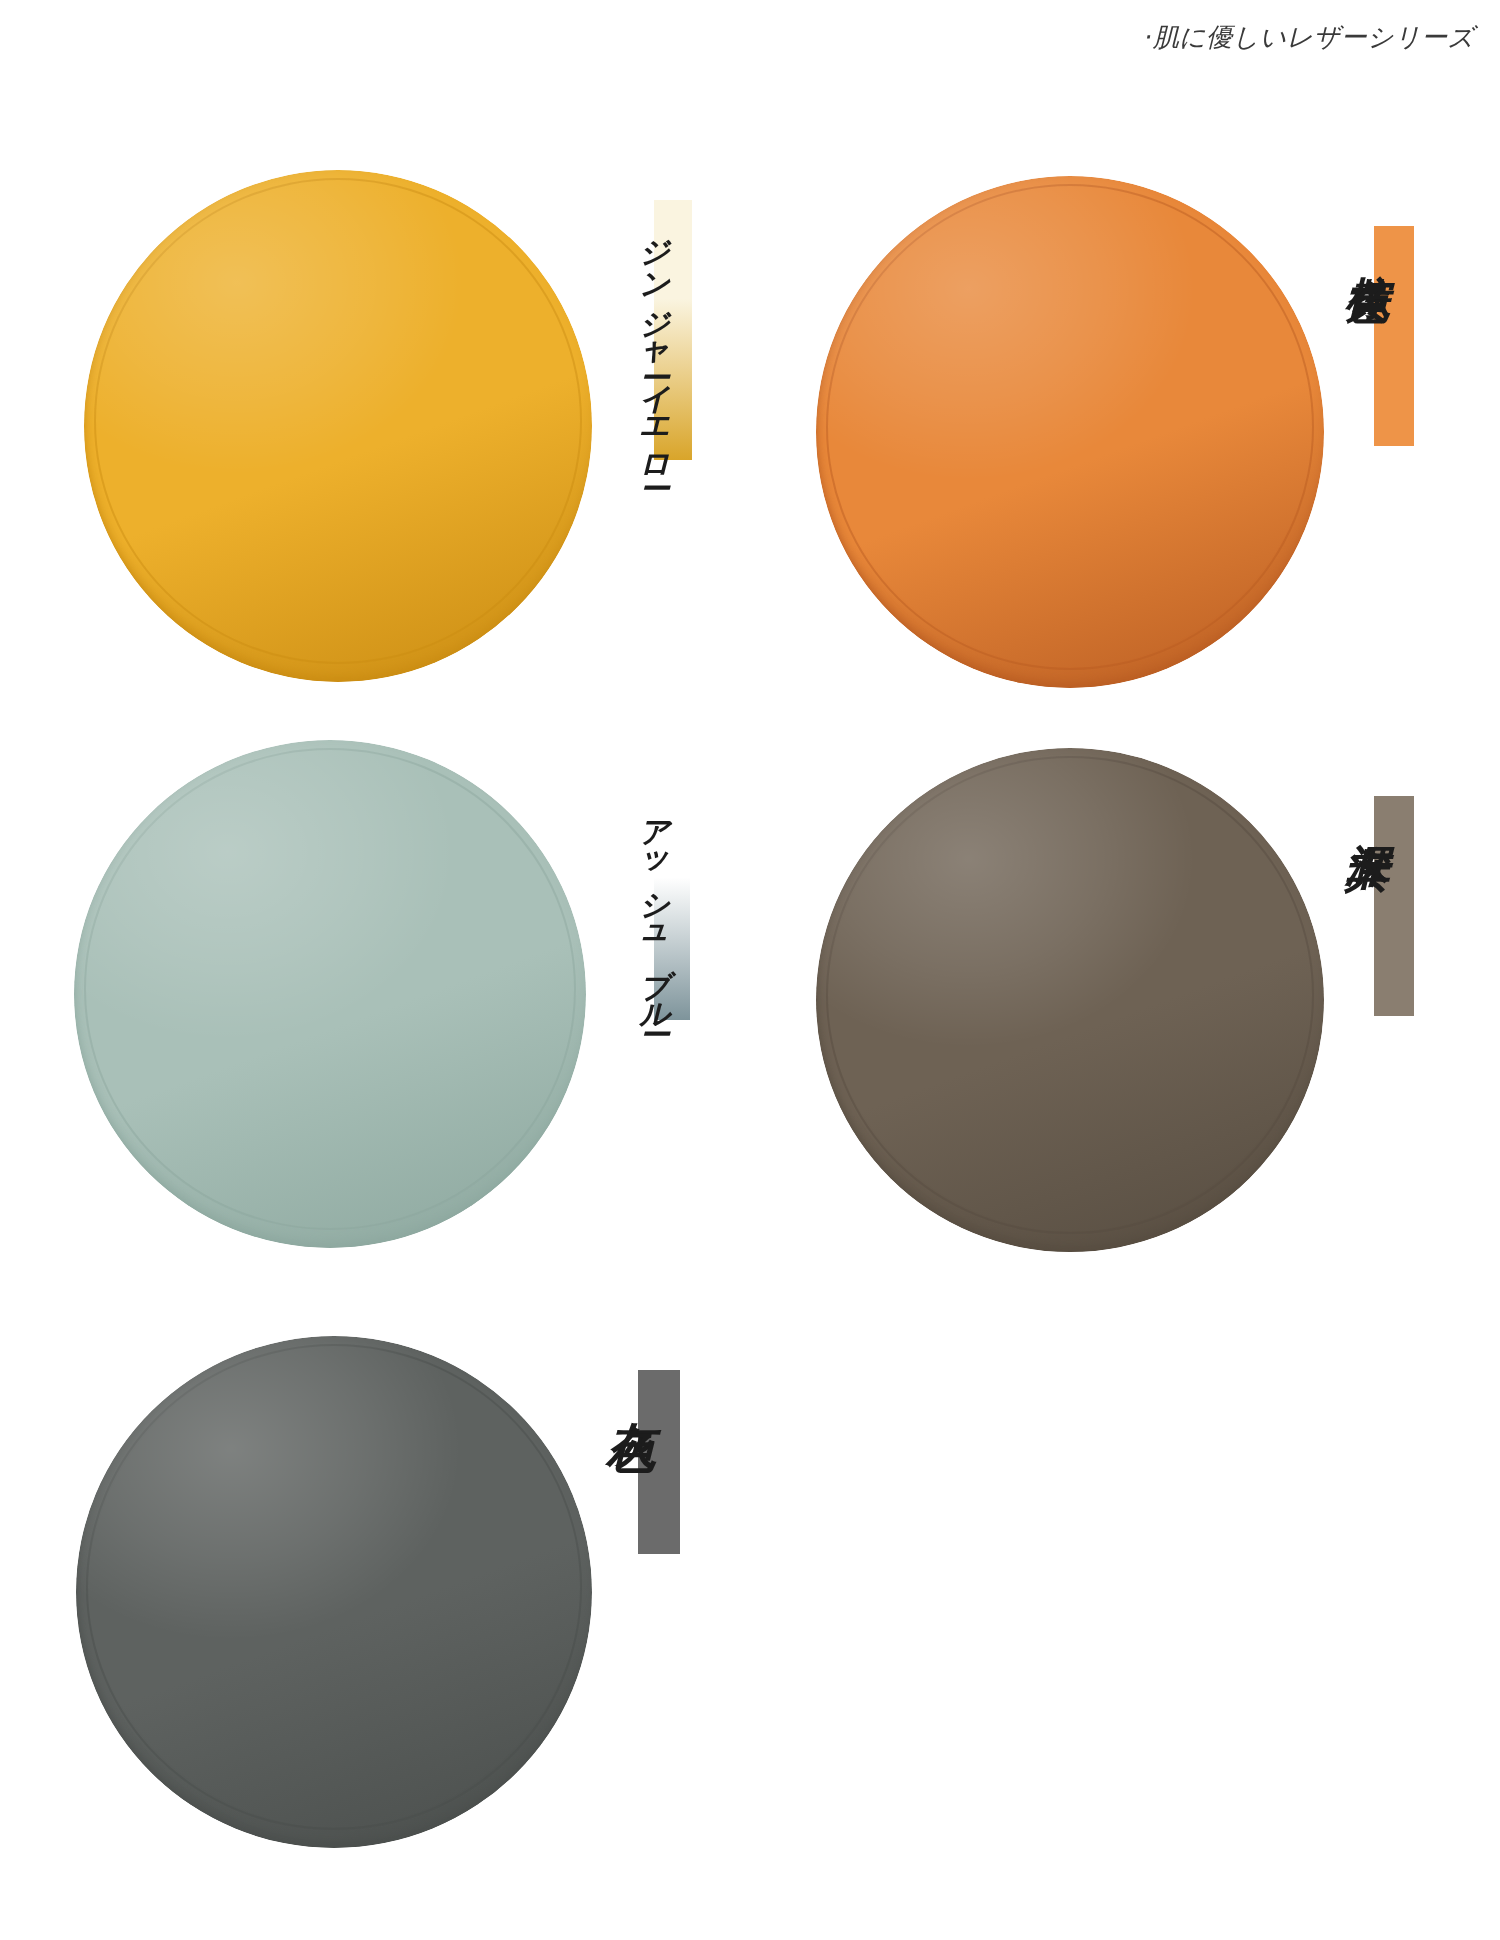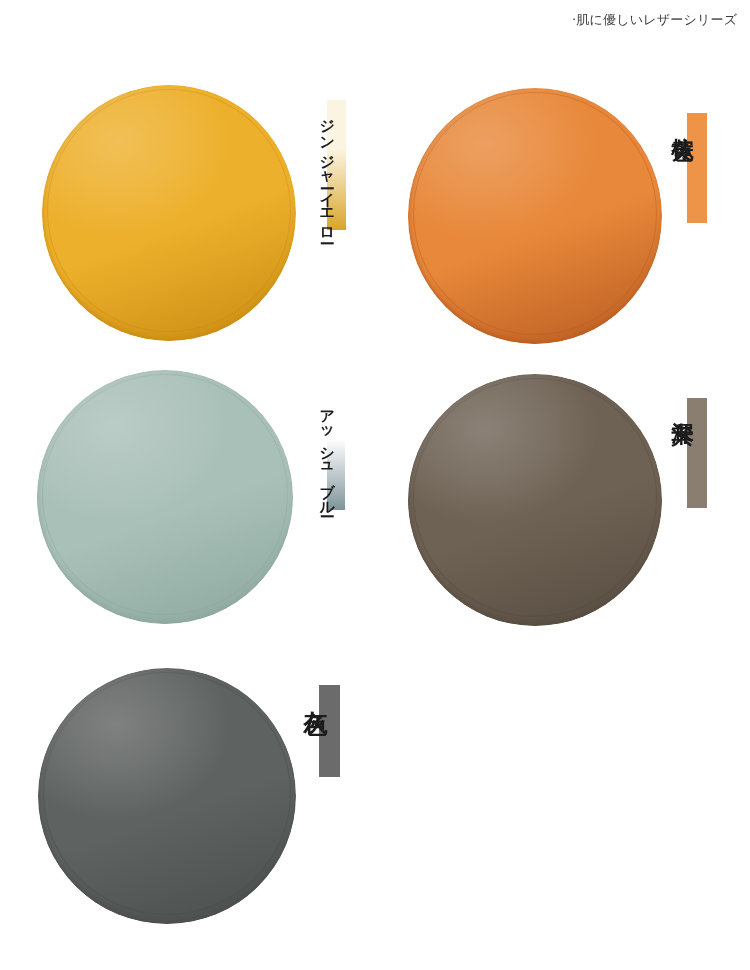--- a/index.html
+++ b/index.html
@@ -1,15 +1,15 @@
 <!DOCTYPE html>
 <html><head>
 <meta charset="utf-8">
 <style>
-  * { box-sizing: border-box; margin: 0; padding: 0; }
+  * { box-sizing: border-box; margin: 0; padding: 0; font-style: italic; }
 
   html, body {
     width: 750px;
     height: 970px;
     background: #ffffff;
     font-family: "DejaVu Sans", "Liberation Sans", sans-serif;
     overflow: hidden;
   }
 
   #page {

